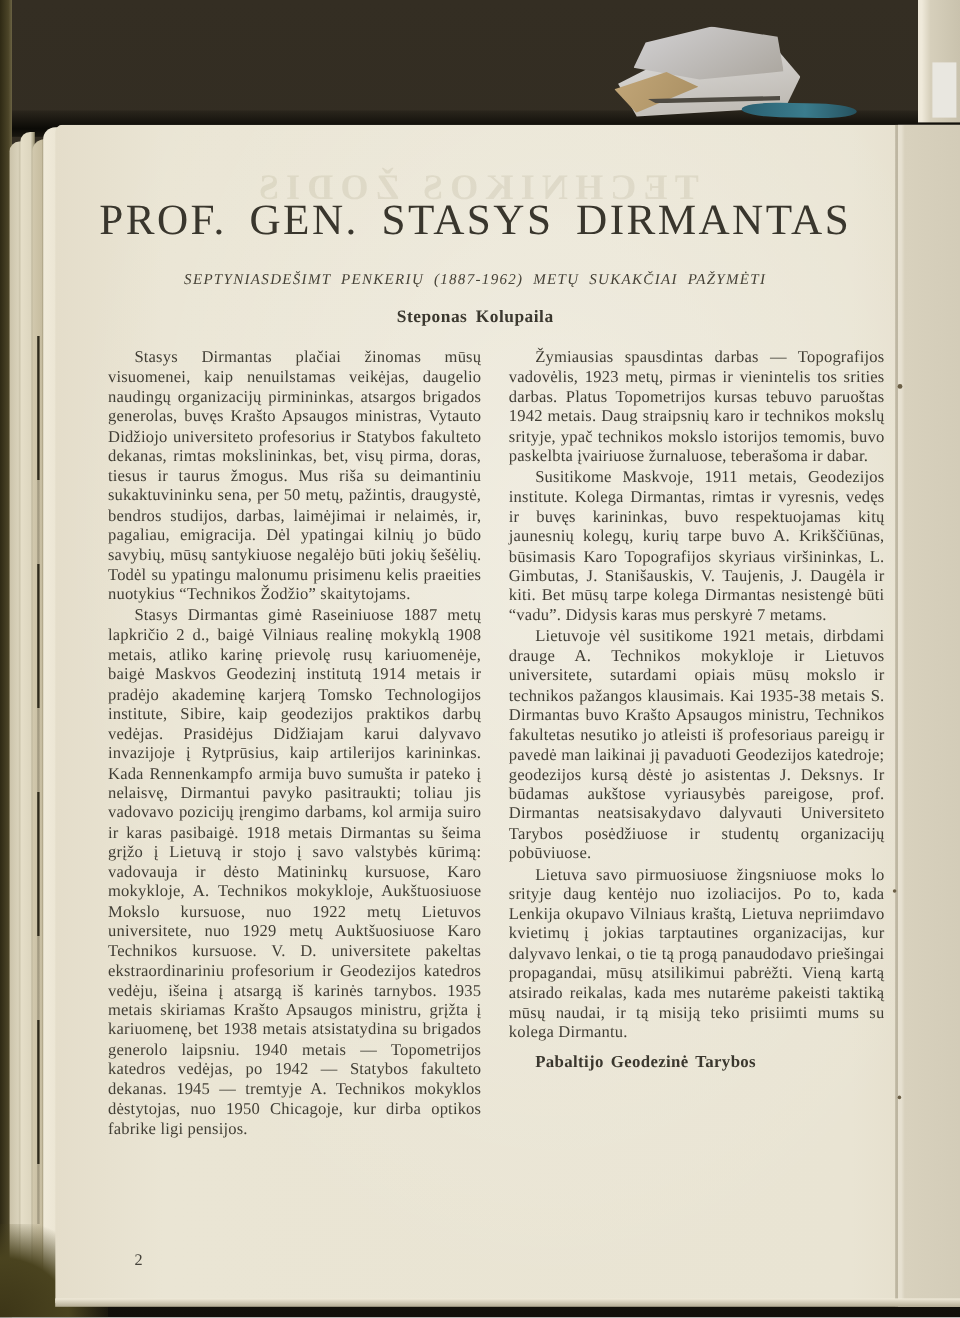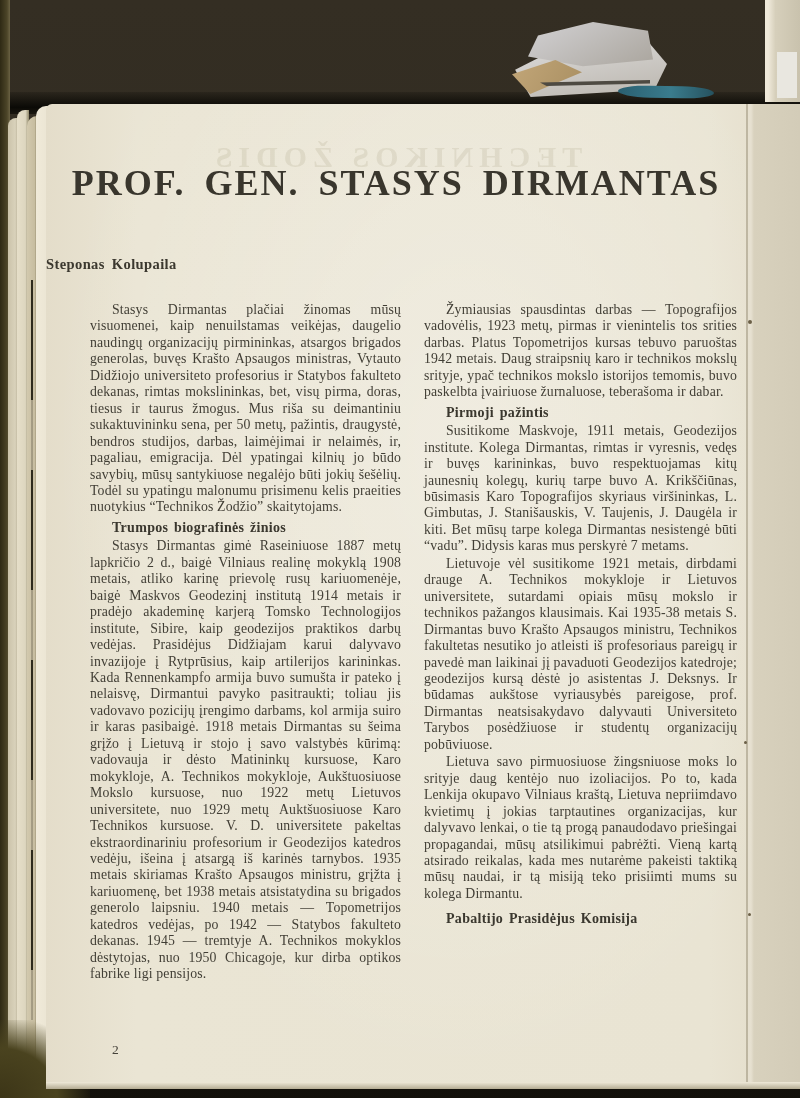--- a/index.html
+++ b/index.html
@@ -54,26 +54,26 @@
   .speck{position:absolute;border-radius:50%;background:#6b5f46;}
   .sp1{left:748px;top:320px;width:4px;height:4px;}
   .sp2{left:744px;top:741px;width:3px;height:3px;}
   .sp3{left:748px;top:913px;width:3px;height:3px;}
   
   .content{position:absolute;left:46px;top:104px;width:700px;height:982px;color:#403d34;}
   .ghost-title{position:absolute;left:0;width:700px;top:36px;text-align:center;
     transform:scaleX(-1);font-weight:bold;font-size:30px;letter-spacing:6px;
     color:rgba(125,112,70,.12);white-space:nowrap;}
   .title{position:absolute;left:0;width:700px;top:58px;text-align:center;
-    font-size:36px;letter-spacing:2px;word-spacing:8px;color:#39362d;font-weight:700;white-space:nowrap;}
+    font-size:36px;letter-spacing:2px;word-spacing:8px;color:#39362d;font-weight:400;white-space:nowrap;}
   .subtitle{position:absolute;left:0;width:700px;top:122px;text-align:center;
     font-style:italic;font-size:12.5px;letter-spacing:1.1px;word-spacing:4px;color:#454136;white-space:nowrap;}
-  .author{position:absolute;left:0;width:700px;top:152px;
+  .author{position:absolute;left:0;width:700px;top:152px;text-align:center;
     font-weight:bold;font-size:14.5px;letter-spacing:.4px;word-spacing:3px;color:#3b382f;}
-  .col{position:absolute;top:198px;font-size:13.8px;line-height:16.45px;
+  .col{position:absolute;top:186px;font-size:13.8px;line-height:16.45px;
     text-align:justify;letter-spacing:.15px;color:#413e35;}
   .col-left{left:44px;width:311px;}
   .col-right{left:378px;width:313px;}
   .col p{margin:0;text-indent:22px;}
   .col p + p{margin-top:1px;font-family:Liberation Serif, serif;}
   .col h3{margin:4px 0 2px 0;font-size:14px;font-weight:bold;color:#3a372e;
     text-indent:22px;letter-spacing:.3px;word-spacing:2px;text-align:left;}
   .col h3.spaced{margin-top:9px;}
   .page-number{position:absolute;left:66px;top:938px;font-size:13.5px;color:#45423a;}
 </style>
@@ -103,32 +103,31 @@
   <div class="page"></div>
   <div class="fold-line"></div>
   <div class="page-bottom-edge"></div>
   <div class="speck sp1"></div>
   <div class="speck sp2"></div>
   <div class="speck sp3"></div>
 
   <div class="content">
     <div class="ghost-title">TECHNIKOS ŽODIS</div>
     <h1 class="title" style="margin:0;">PROF. GEN.  STASYS  DIRMANTAS</h1>
+    <div class="subtitle">SEPTYNIASDEŠIMT  PENKERIŲ  (1887-1962)  METŲ  SUKAKČIAI  PAŽYMĖTI</div>
     <div class="author">Steponas  Kolupaila</div>
 
     <div class="col col-left">
       <p>Stasys Dirmantas plačiai žinomas mūsų visuomenei, kaip nenuilstamas veikėjas, daugelio naudingų organizacijų pirmininkas, atsargos brigados generolas, buvęs Krašto Apsaugos ministras, Vytauto Didžiojo universiteto profesorius ir Statybos fakulteto dekanas, rimtas mokslininkas, bet, visų pirma, doras, tiesus ir taurus žmogus. Mus riša su deimantiniu sukaktuvininku sena, per 50 metų, pažintis, draugystė, bendros studijos, darbas, laimėjimai ir nelaimės, ir, pagaliau, emigracija. Dėl ypatingai kilnių jo būdo savybių, mūsų santykiuose negalėjo būti jokių šešėlių. Todėl su ypatingu malonumu prisimenu kelis praeities nuotykius “Technikos Žodžio” skaitytojams.</p>
-      <h3>Trumpos biografinės žinios</h3>
       <p>Stasys Dirmantas gimė Raseiniuose 1887 metų lapkričio 2 d., baigė Vilniaus realinę mokyklą 1908 metais, atliko karinę prievolę rusų kariuomenėje, baigė Maskvos Geodezinį institutą 1914 metais ir pradėjo akademinę karjerą Tomsko Technologijos institute, Sibire, kaip geodezijos praktikos darbų vedėjas. Prasidėjus Didžiajam karui dalyvavo invazijoje į Rytprūsius, kaip artilerijos karininkas. Kada Rennenkampfo armija buvo sumušta ir pateko į nelaisvę, Dirmantui pavyko pasitraukti; toliau jis vadovavo pozicijų įrengimo darbams, kol armija suiro ir karas pasibaigė. 1918 metais Dirmantas su šeima grįžo į Lietuvą ir stojo į savo valstybės kūrimą: vadovauja ir dėsto Matininkų kursuose, Karo mokykloje, A. Technikos mokykloje, Aukštuosiuose Mokslo kursuose, nuo 1922 metų Lietuvos universitete, nuo 1929 metų Auktšuosiuose Karo Technikos kursuose. V. D. universitete pakeltas ekstraordinariniu profesorium ir Geodezijos katedros vedėju, išeina į atsargą iš karinės tarnybos. 1935 metais skiriamas Krašto Apsaugos ministru, grįžta į kariuomenę, bet 1938 metais atsistatydina su brigados generolo laipsniu. 1940 metais — Topometrijos katedros vedėjas, po 1942 — Statybos fakulteto dekanas. 1945 — tremtyje A. Technikos mokyklos dėstytojas, nuo 1950 Chicagoje, kur dirba optikos fabrike ligi pensijos.</p>
     </div>
 
     <div class="col col-right">
       <p>Žymiausias spausdintas darbas — Topografijos vadovėlis, 1923 metų, pirmas ir vienintelis tos srities darbas. Platus Topometrijos kursas tebuvo paruoštas 1942 metais. Daug straipsnių karo ir technikos mokslų srityje, ypač technikos mokslo istorijos temomis, buvo paskelbta įvairiuose žurnaluose, teberašoma ir dabar.</p>
-      <h3>Pirmoji pažintis</h3>
       <p>Susitikome Maskvoje, 1911 metais, Geodezijos institute. Kolega Dirmantas, rimtas ir vyresnis, vedęs ir buvęs karininkas, buvo respektuojamas kitų jaunesnių kolegų, kurių tarpe buvo A. Krikščiūnas, būsimasis Karo Topografijos skyriaus viršininkas, L. Gimbutas, J. Stanišauskis, V. Taujenis, J. Daugėla ir kiti. Bet mūsų tarpe kolega Dirmantas nesistengė būti “vadu”. Didysis karas mus perskyrė 7 metams.</p>
       <p>Lietuvoje vėl susitikome 1921 metais, dirbdami drauge A. Technikos mokykloje ir Lietuvos universitete, sutardami opiais mūsų mokslo ir technikos pažangos klausimais. Kai 1935-38 metais S. Dirmantas buvo Krašto Apsaugos ministru, Technikos fakultetas nesutiko jo atleisti iš profesoriaus pareigų ir pavedė man laikinai jį pavaduoti Geodezijos katedroje; geodezijos kursą dėstė jo asistentas J. Deksnys. Ir būdamas aukštose vyriausybės pareigose, prof. Dirmantas neatsisakydavo dalyvauti Universiteto Tarybos posėdžiuose ir studentų organizacijų pobūviuose.</p>
       <p>Lietuva savo pirmuosiuose žingsniuose moks lo srityje daug kentėjo nuo izoliacijos. Po to, kada Lenkija okupavo Vilniaus kraštą, Lietuva nepriimdavo kvietimų į jokias tarptautines organizacijas, kur dalyvavo lenkai, o tie tą progą panaudodavo priešingai propagandai, mūsų atsilikimui pabrėžti. Vieną kartą atsirado reikalas, kada mes nutarėme pakeisti taktiką mūsų naudai, ir tą misiją teko prisiimti mums su kolega Dirmantu.</p>
-      <h3 class="spaced">Pabaltijo Prasidėjus Komisija</h3>
+      <h3 class="spaced">Pabaltijo Geodezinė Tarybos</h3>
     </div>
 
     <div class="page-number">2</div>
   </div>
 </div>
 
 </body></html>

